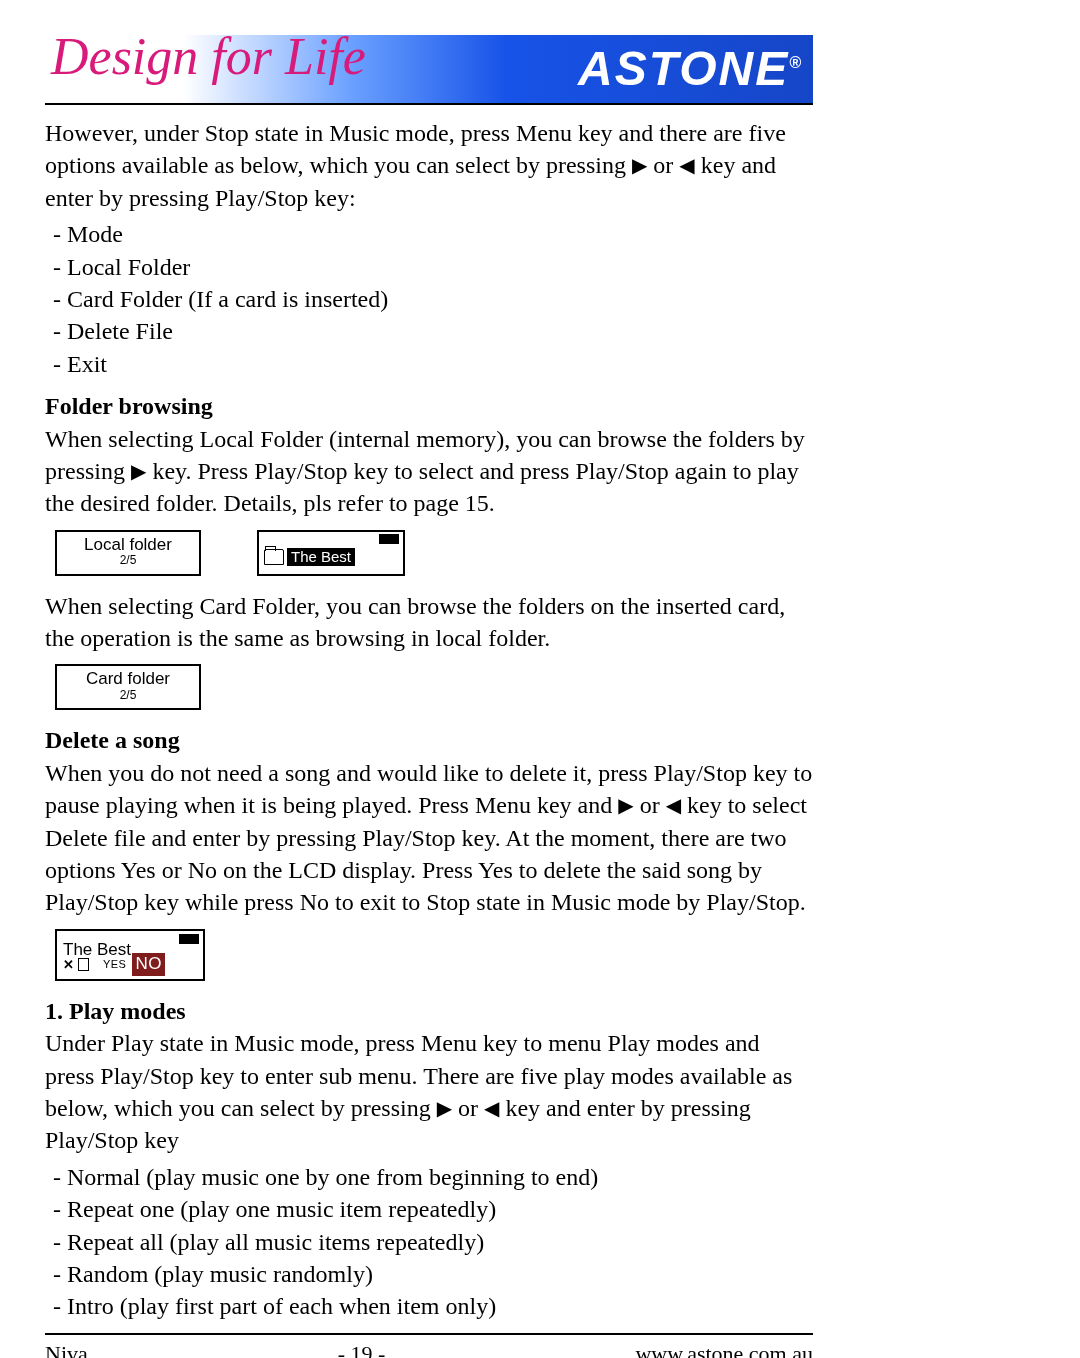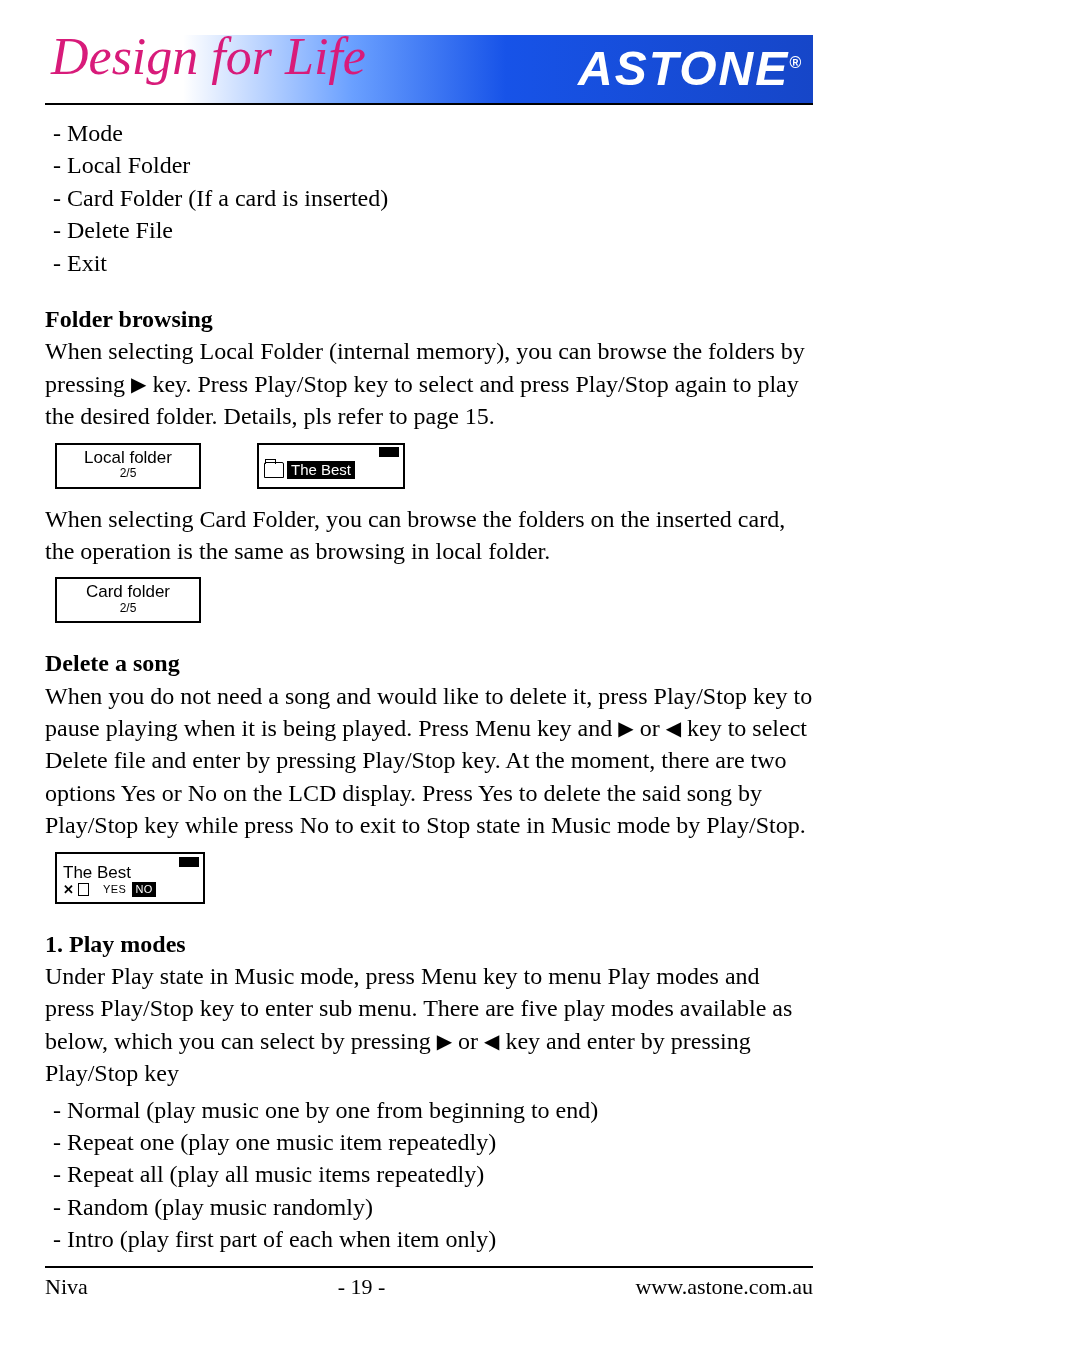--- a/index.html
+++ b/index.html
@@ -60,21 +60,21 @@
   }
   .option-list {
     margin: 4px 0 10px 8px;
   }
   .option-list div {
     line-height: 1.35;
   }
 
   .section-title {
     font-weight: bold;
-    margin-top: 24px;
+    margin-top: 0;
   }
 
   .tri {
     font-size: 20px;
     vertical-align: 1px;
   }
 
   
   .lcd-row {
     display: flex;
@@ -169,22 +169,22 @@
     align-items: center;
     gap: 4px;
   }
   .lcd-delete .x { font-weight: bold; font-size: 13px; }
   .lcd-delete .doc {
     width: 9px; height: 11px; border: 1.2px solid #000;
     display: inline-block;
   }
   .lcd-delete .yes { font-size: 11px; letter-spacing: 0.5px; margin-left: 10px;}
   .lcd-delete .no {
-    background: #000000; color: #fff;
-    font-size: 11px; padding: 0 3px;
+    background: #7f1d1d; color: #fff;
+    font-size: 17px; padding: 0 3px;
     margin-left: 2px;
     letter-spacing: 0.5px;
   }
 
   
   .footer-rule {
     border-top: 2px solid #000;
     margin-top: 10px;
   }
   .footer {
@@ -201,20 +201,23 @@
 
   <div class="header-bar">
     <div class="tagline">Design for Life</div>
     <div class="brand">
       <span>ASTONE</span><sup>®</sup>
     </div>
   </div>
 
   <div class="content">
 
+    <p>
+      <span>However, under Stop state in Music mode, press Menu key and there are five options available as below, which you can select by pressing </span><span class="tri">▶</span><span> or </span><span class="tri">◀</span><span> key and enter by pressing Play/Stop key:</span>
+    </p>
 
     <div class="option-list">
       <div>- Mode</div>
       <div>- Local Folder</div>
       <div>- Card Folder (If a card is inserted)</div>
       <div>- Delete File</div>
       <div>- Exit</div>
     </div>
 
     <div class="section-title">Folder browsing</div>

